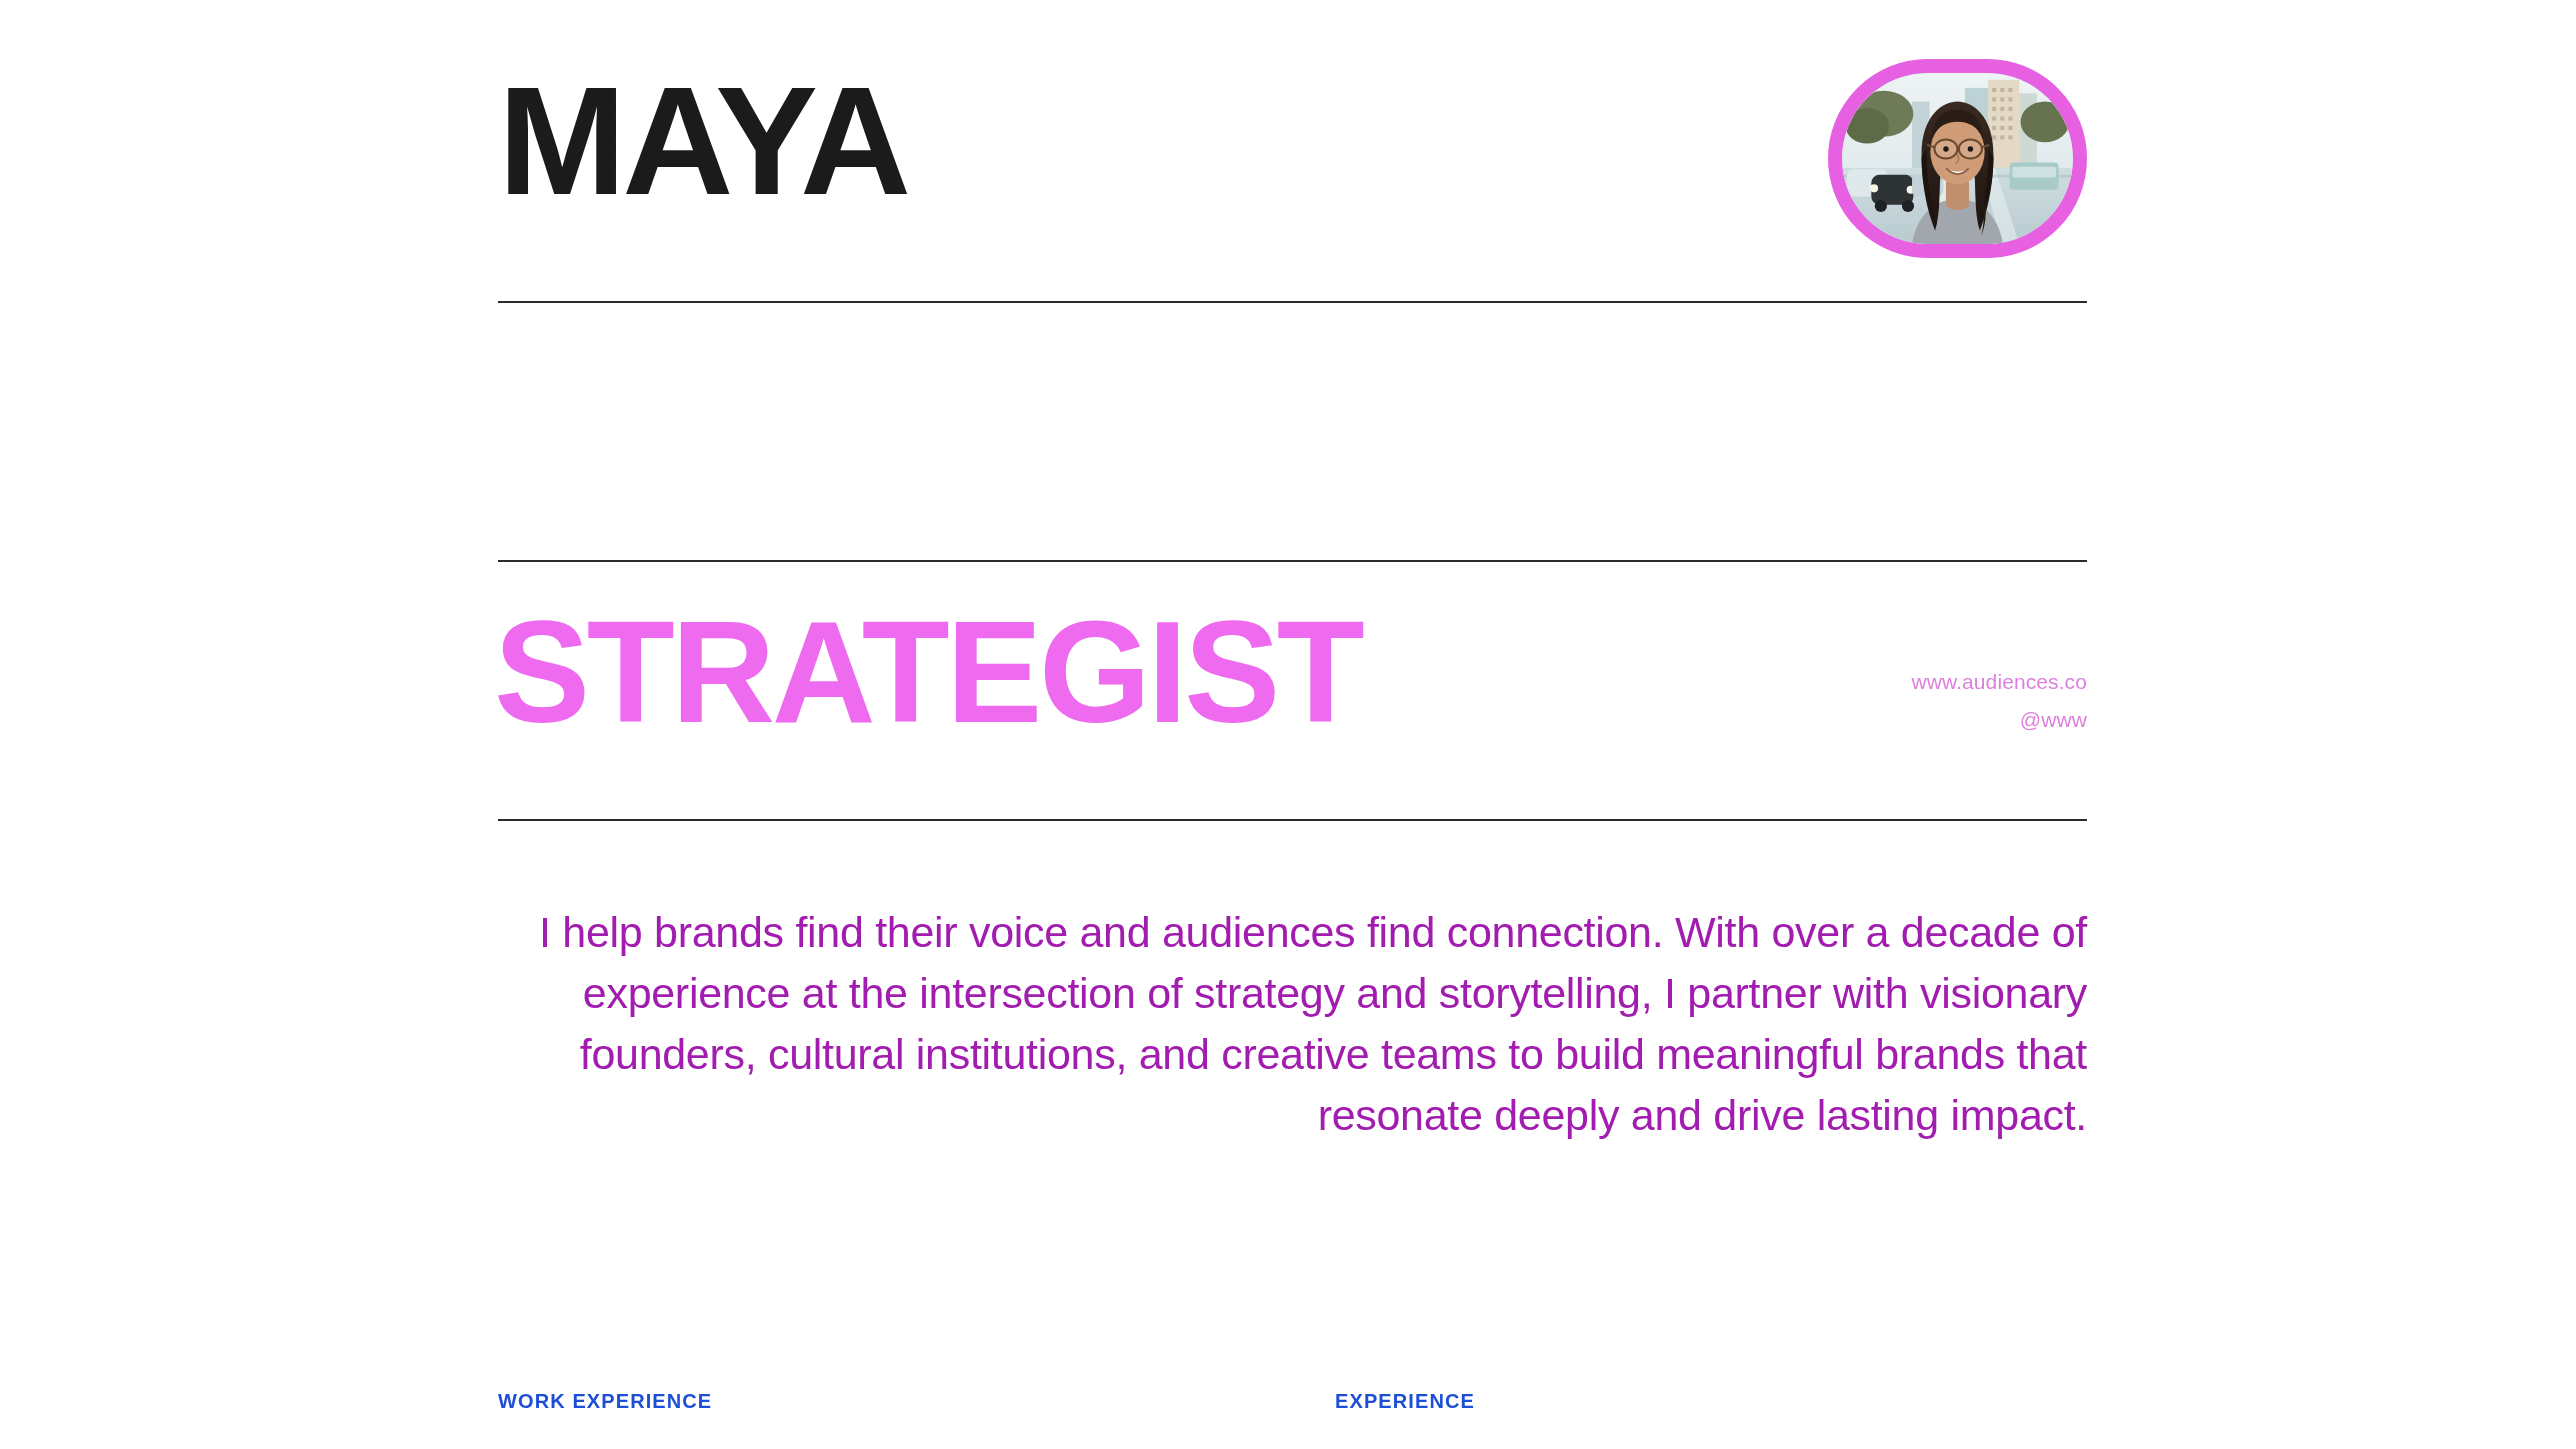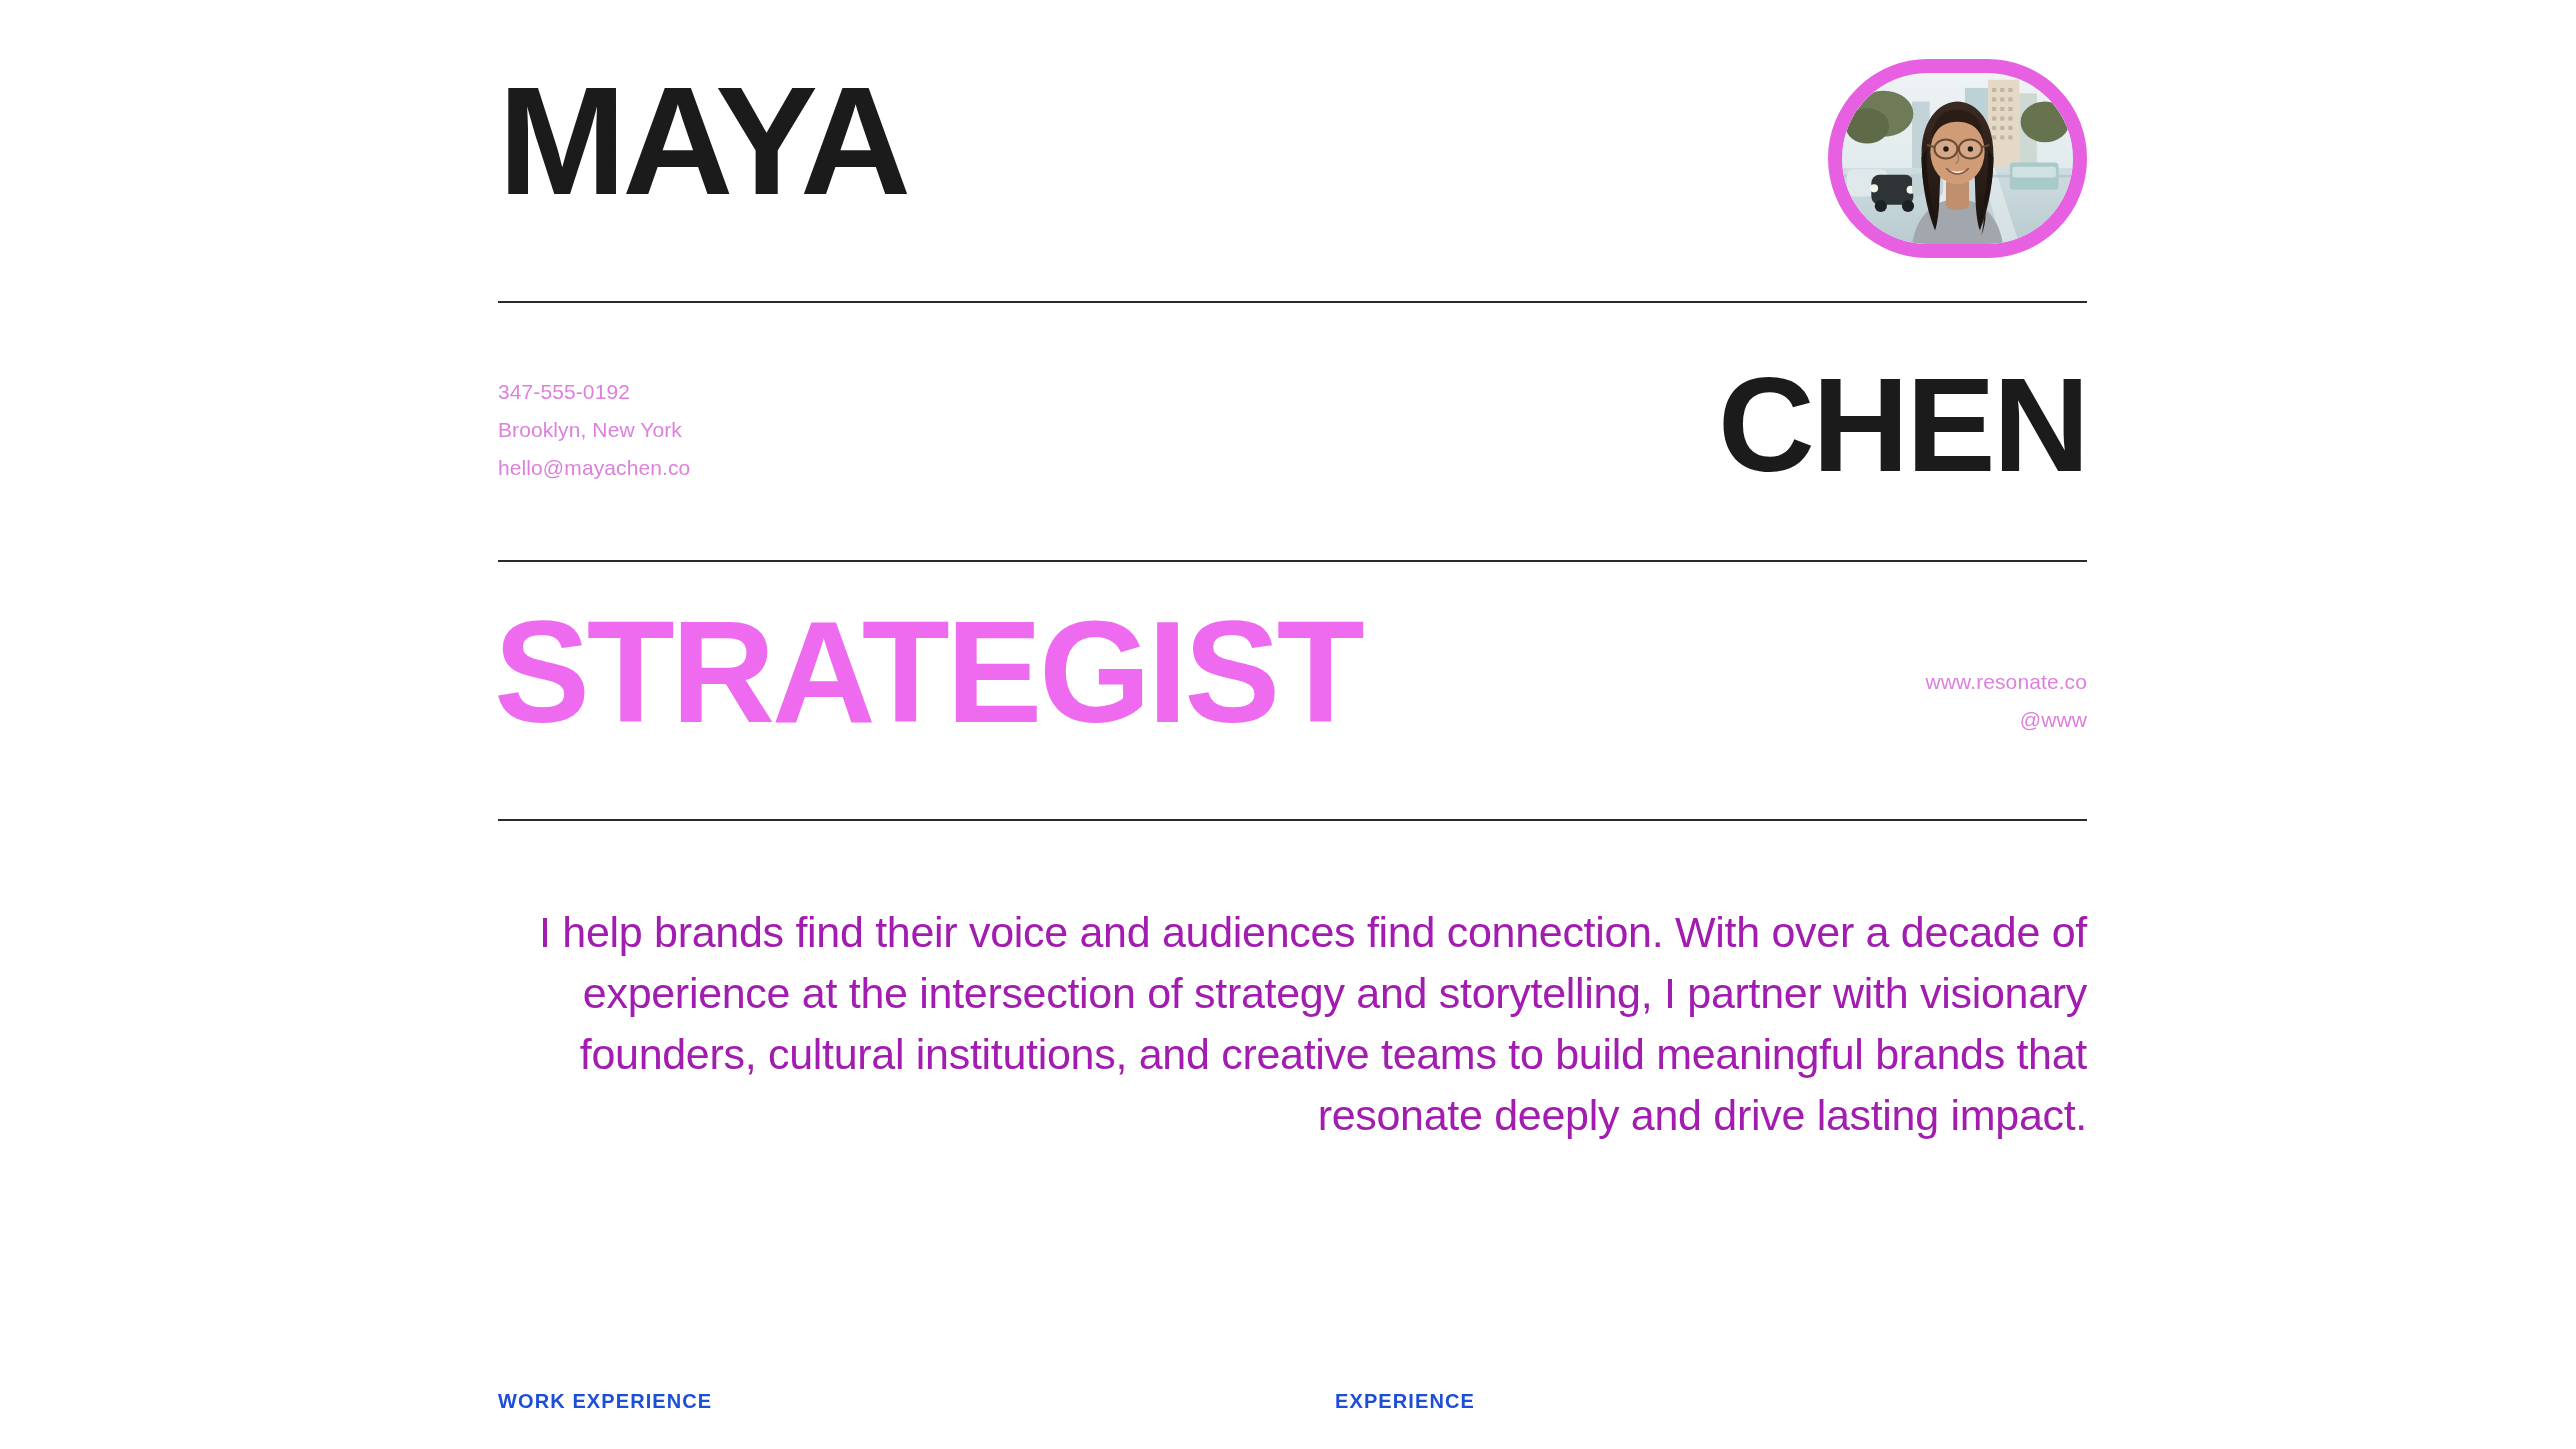--- a/index.html
+++ b/index.html
@@ -272,39 +272,29 @@
           <path d="M126 112 C124 154 132 192 140 226 C130 200 118 168 118 124 Z" fill="#1d1410"></path>
           <path d="M216 112 C218 154 210 192 202 226 C212 200 224 168 224 124 Z" fill="#1d1410"></path>
           <path d="M204 176 C216 196 214 220 206 240 C212 216 210 194 204 176 Z" fill="#241913"></path>
         </svg>
       </div>
     </div>
   </div>
 
   <div class="rule rule-1"></div>
 
-  <div class="col row-contact">
-
-    <div class="contact-block">
-      <div class="contact-line">347-555-0192</div>
-      <div class="contact-line">Brooklyn, New York</div>
-      <div class="contact-line">hello@mayachen.co</div>
-    </div>
-
-    <div class="name-last">CHEN</div>
-  </div>
 
   <div class="rule rule-2"></div>
 
   <div class="col row-role">
 
     <div class="role-title">STRATEGIST</div>
 
     <div class="links-block">
-      <div class="link-line">www.resonate.co</div>
+      <div class="link-line">www.audiences.co</div>
       <div class="link-line">@www</div>
     </div>
   </div>
 
   <div class="rule rule-3"></div>
 
   <div class="col bio">I help brands find their voice and audiences find connection. With over a decade of experience at the intersection of strategy and storytelling, I partner with visionary founders, cultural institutions, and creative teams to build meaningful brands that resonate deeply and drive lasting impact.</div>
 
   <div class="col section-labels">
     <div class="section-label label-work">WORK EXPERIENCE</div>

